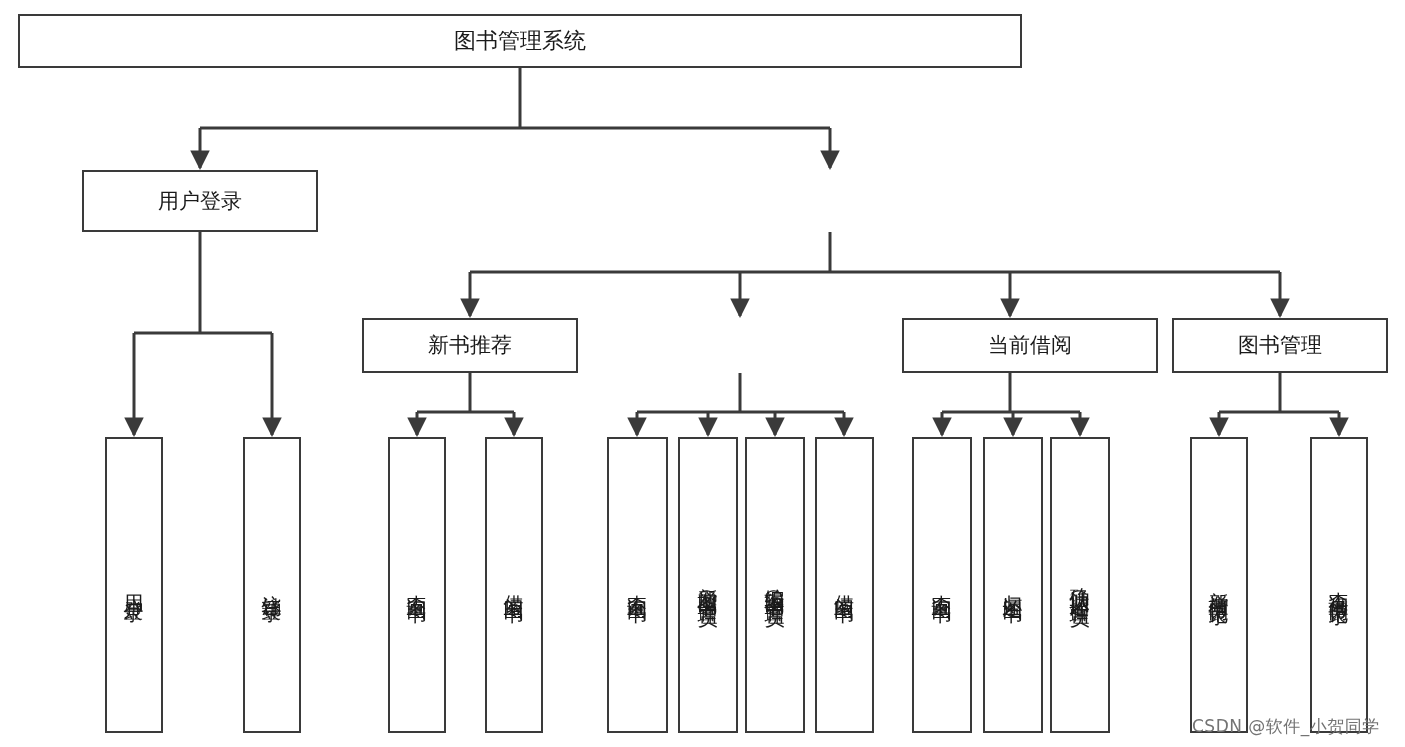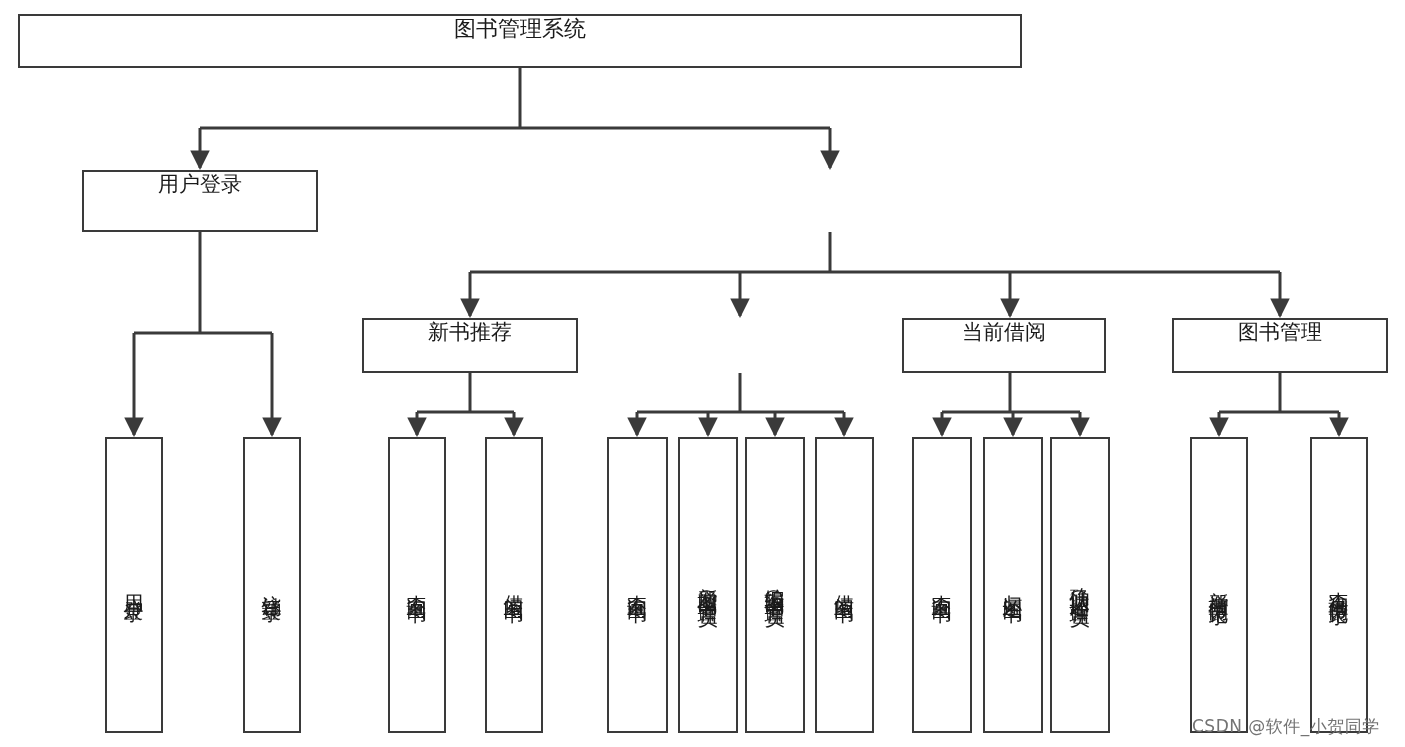--- a/index.html
+++ b/index.html
@@ -25,20 +25,21 @@
     width: 1405px;
     height: 747px;
     pointer-events: none;
   }
   .node {
     position: absolute;
     box-sizing: border-box;
     background: #ffffff;
     border: 2px solid #3a3a3a;
     display: flex;
+    align-items: center;
     justify-content: center;
     color: #1a1a1a;
     z-index: 2;
   }
   .node .lbl {
     display: block;
     text-align: center;
     line-height: 1.18;
     white-space: nowrap;
   }
@@ -128,21 +129,21 @@
     <span class="lbl">图书管理系统</span>
   </div>
 
   <div class="node horiz" style="left: 82px; top: 170px; width: 236px; height: 62px;">
     <span class="lbl">用户登录</span>
   </div>
 
   <div class="node horiz" style="left: 362px; top: 318px; width: 216px; height: 55px;">
     <span class="lbl">新书推荐</span>
   </div>
-  <div class="node horiz" style="left: 902px; top: 318px; width: 204px; height: 55px;">
+  <div class="node horiz" style="left: 902px; top: 318px; width: 256px; height: 55px;">
     <span class="lbl">当前借阅</span>
   </div>
   <div class="node horiz" style="left: 1172px; top: 318px; width: 216px; height: 55px;">
     <span class="lbl">图书管理</span>
   </div>
 
   <div class="node vert" style="left: 105px; top: 437px; width: 58px; height: 296px;">
     <span class="lbl">用户登录</span>
   </div>
   <div class="node vert" style="left: 243px; top: 437px; width: 58px; height: 296px;">

